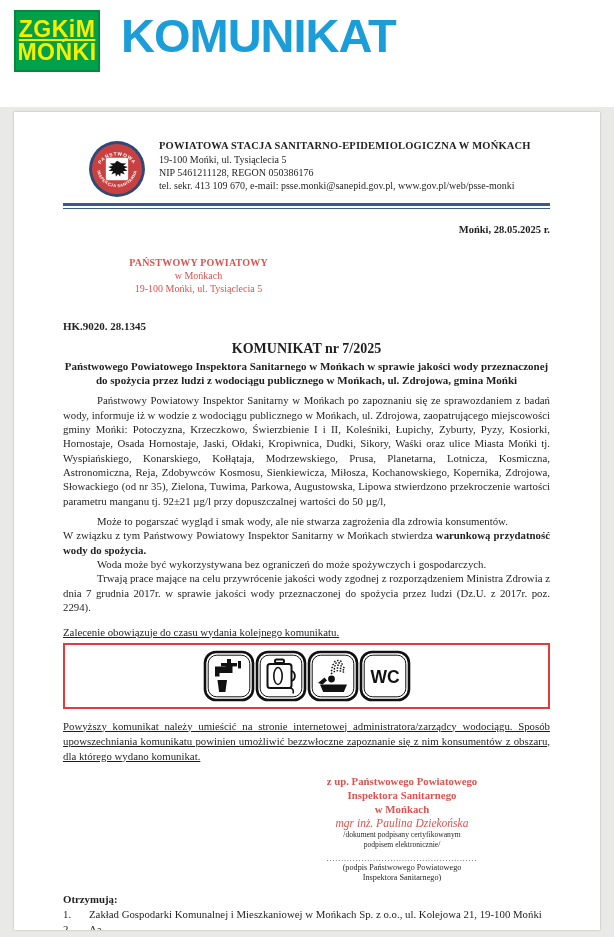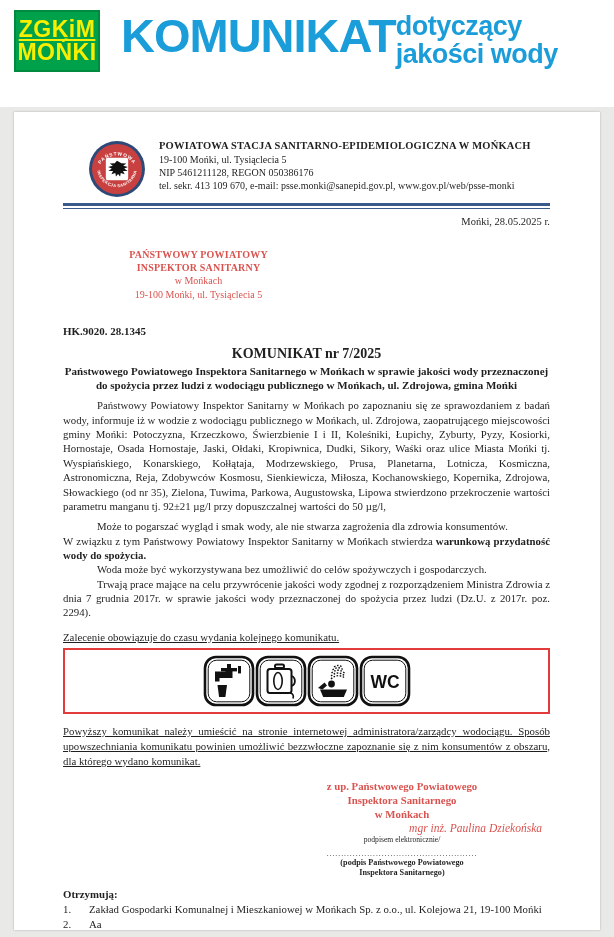--- a/index.html
+++ b/index.html
@@ -20,21 +20,21 @@
   .page-wrap { padding:5px 14px 7px 14px; height:830px; }
   .page { background:#ffffff; width:586px; height:818px; box-shadow:0 0 2px rgba(0,0,0,.25);
           padding:27px 50px 10px 49px; font-family:"Liberation Serif", serif; color:#1f1f1f; overflow:hidden; }
 
   .letterhead { display:flex; align-items:flex-start; margin-left:25px; }
   .seal { flex:0 0 58px; margin-top:1px; }
   .lh-text { margin-left:13px; font-size:10px; line-height:1.32; }
   .lh-org { font-weight:bold; font-size:10.5px; letter-spacing:0.2px; }
   .lh-rule { margin-top:5px; height:6px; border-top:3px solid #3a5a8c; border-bottom:1px solid #3a5a8c; }
 
-  .date-line { text-align:right; font-size:10.5px; margin-top:7px; }
+  .date-line { text-align:right; font-size:10.5px; margin-top:15px;font-weight:bold; }
 
   .stamp { color:#d9534f; text-align:center; width:215px; margin:21px 0 0 28px; font-size:10px; line-height:1.32; }
   .stamp .b { font-weight:bold; letter-spacing:0.2px; }
 
   .refnum { font-weight:bold; font-size:11px; margin-top:24px; }
 
   .kom-title { text-align:center; font-weight:bold; font-size:14px; margin-top:9px; }
   .kom-sub { text-align:center; font-weight:bold; font-size:11px; line-height:1.3; margin-top:2px; }
 
   .body-text { font-size:10.8px; line-height:1.33; text-align:justify; }
@@ -43,43 +43,42 @@
 
   .validity { font-size:10.8px; margin-top:11px; text-decoration:underline; }
 
   .icon-box { border:2.5px solid #e23b3b; margin-top:5px; height:66px; display:flex; align-items:center; justify-content:center; background:#fff; }
   .icon-tile { width:52px; height:52px; }
 
   .pub-note { margin-top:10px; font-size:10.8px; line-height:1.4; text-align:justify; text-decoration:underline; }
 
   .sig-block { width:280px; margin:10px 8px 0 auto; text-align:center; }
   .sig-red { color:#d9534f; font-weight:bold; font-size:10.8px; line-height:1.3; }
-  .sig-name { color:#d9534f; font-style:italic; font-size:11.5px; margin-top:1px;text-align:right; }
+  .sig-name { color:#d9534f; font-style:italic; font-size:11.5px; margin-top:1px; }
   .sig-note { font-size:7.6px; line-height:1.25; margin-top:1px; }
   .sig-dots { font-size:7.6px; letter-spacing:1px; margin-top:4px; }
-  .sig-cap { font-size:8.2px; line-height:1.25;font-weight:bold; }
+  .sig-cap { font-size:8.2px; line-height:1.25; }
 
   .recips { margin-top:9px; font-size:10.8px; line-height:1.38; }
   .recips .hd { font-weight:bold; }
   .rrow { display:flex; }
   .rrow .n { width:26px; flex:0 0 26px; }
 </style>
 </head>
 <body>
 
 <div class="stage">
 
   <div class="banner">
     <div class="logo-box">
       <div class="logo-line u">ZGKiM</div>
       <div class="logo-line">MOŃKI</div>
     </div>
     <div class="banner-titles">
       <div class="banner-title">KOMUNIKAT</div>
-      <div class="banner-subtitle">dotyczący jakości wody</div>
     </div>
   </div>
 
   <div class="page-wrap">
     <div class="page">
 
       <div class="letterhead">
         <svg class="seal" viewBox="0 0 56 56" width="58" height="58">
           <defs>
             <path id="arcTop" d="M 9 30 A 19.5 19.5 0 0 1 47 30"></path>
@@ -102,34 +101,33 @@
           <div>NIP 5461211128, REGON 050386176</div>
           <div>tel. sekr. 413 109 670, e-mail: psse.monki@sanepid.gov.pl, www.gov.pl/web/psse-monki</div>
         </div>
       </div>
       <div class="lh-rule"></div>
 
       <div class="date-line">Mońki, 28.05.2025 r.</div>
 
       <div class="stamp">
         <div class="b">PAŃSTWOWY POWIATOWY</div>
-        <div class="b">INSPEKTOR SANITARNY</div>
         <div>w Mońkach</div>
         <div>19-100 Mońki, ul. Tysiąclecia 5</div>
       </div>
 
       <div class="refnum">HK.9020. 28.1345</div>
 
       <div class="kom-title">KOMUNIKAT nr 7/2025</div>
       <div class="kom-sub">Państwowego Powiatowego Inspektora Sanitarnego w Mońkach w sprawie jakości wody przeznaczonej do spożycia przez ludzi z wodociągu publicznego w Mońkach, ul. Zdrojowa, gmina Mońki</div>
 
       <p class="body-text p-ind mt6">Państwowy Powiatowy Inspektor Sanitarny w Mońkach po zapoznaniu się ze sprawozdaniem z badań wody, informuje iż w wodzie z wodociągu publicznego w Mońkach, ul. Zdrojowa, zaopatrującego miejscowości gminy Mońki: Potoczyzna, Krzeczkowo, Świerzbienie I i II, Koleśniki, Łupichy, Zyburty, Pyzy, Kosiorki, Hornostaje, Osada Hornostaje, Jaski, Ołdaki, Kropiwnica, Dudki, Sikory, Waśki oraz ulice Miasta Mońki tj. Wyspiańskiego, Konarskiego, Kołłątaja, Modrzewskiego, Prusa, Planetarna, Lotnicza, Kosmiczna, Astronomiczna, Reja, Zdobywców Kosmosu, Sienkiewicza, Miłosza, Kochanowskiego, Kopernika, Zdrojowa, Słowackiego (od nr 35), Zielona, Tuwima, Parkowa, Augustowska, Lipowa stwierdzono przekroczenie wartości parametru manganu tj. 92±21 µg/l przy dopuszczalnej wartości do 50 µg/l,</p>
       <p class="body-text p-ind mt6">Może to pogarszać wygląd i smak wody, ale nie stwarza zagrożenia dla zdrowia konsumentów.</p>
       <p class="body-text"><span>W związku z tym Państwowy Powiatowy Inspektor Sanitarny w Mońkach stwierdza </span><b>warunkową przydatność wody do spożycia.</b></p>
-      <p class="body-text p-ind">Woda może być wykorzystywana bez umożliwić do celów spożywczych i gospodarczych.</p>
+      <p class="body-text p-ind">Woda może być wykorzystywana bez ograniczeń do może spożywczych i gospodarczych.</p>
       <p class="body-text p-ind">Trwają prace mające na celu przywrócenie jakości wody zgodnej z rozporządzeniem Ministra Zdrowia z dnia 7 grudnia 2017r. w sprawie jakości wody przeznaczonej do spożycia przez ludzi (Dz.U. z 2017r. poz. 2294).</p>
 
       <div class="validity">Zalecenie obowiązuje do czasu wydania kolejnego komunikatu.</div>
 
       <div class="icon-box">
         <svg class="icon-tile" viewBox="0 0 52 52">
           <rect x="2" y="2" width="48" height="48" rx="11" fill="#fff" stroke="#111" stroke-width="2.6"></rect>
           <rect x="5.2" y="5.2" width="41.6" height="41.6" rx="8.5" fill="none" stroke="#111" stroke-width="1"></rect>
           <g fill="#111">
             <rect x="24" y="9" width="4" height="5"></rect>
@@ -174,20 +172,21 @@
         </svg>
       </div>
 
       <p class="pub-note">Powyższy komunikat należy umieścić na stronie internetowej administratora/zarządcy wodociągu. Sposób upowszechniania komunikatu powinien umożliwić bezzwłoczne zapoznanie się z nim konsumentów z obszaru, dla którego wydano komunikat.</p>
 
       <div class="sig-block">
         <div class="sig-red">z up. Państwowego Powiatowego</div>
         <div class="sig-red">Inspektora Sanitarnego</div>
         <div class="sig-red">w Mońkach</div>
         <div class="sig-name">mgr inż. Paulina Dziekońska</div>
+        <div class="sig-note">/dokument podpisany certyfikowanym</div>
         <div class="sig-note">podpisem elektronicznie/</div>
         <div class="sig-dots">....................................................</div>
         <div class="sig-cap">(podpis Państwowego Powiatowego</div>
         <div class="sig-cap">Inspektora Sanitarnego)</div>
       </div>
 
       <div class="recips">
         <div class="hd">Otrzymują:</div>
         <div class="rrow">
           <span class="n">1.</span>

